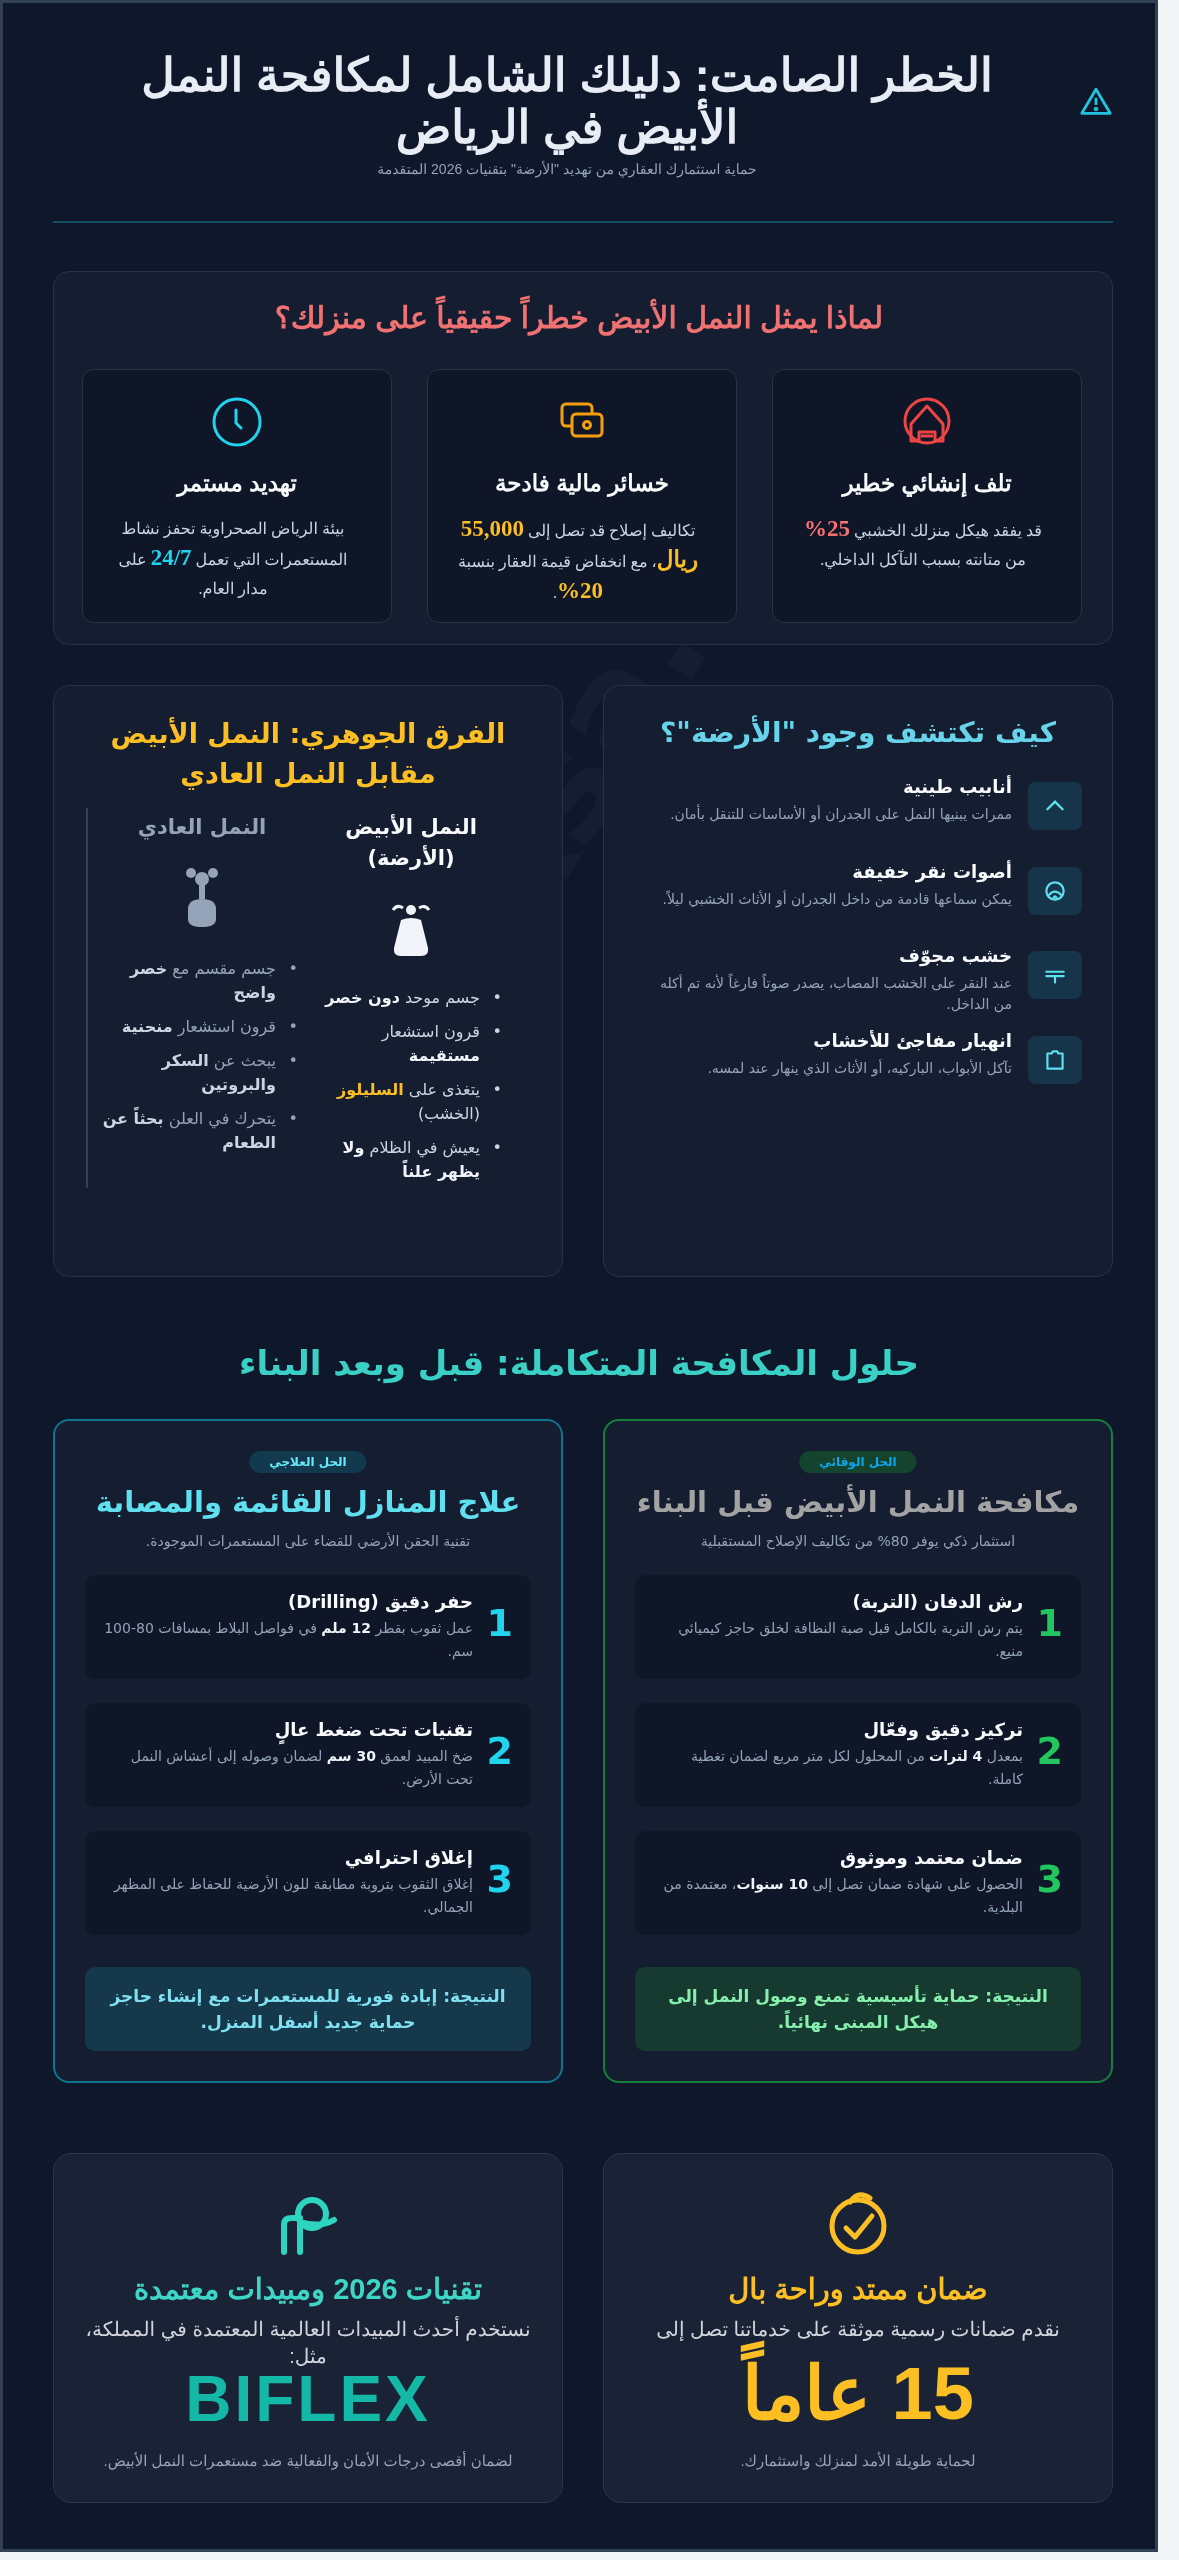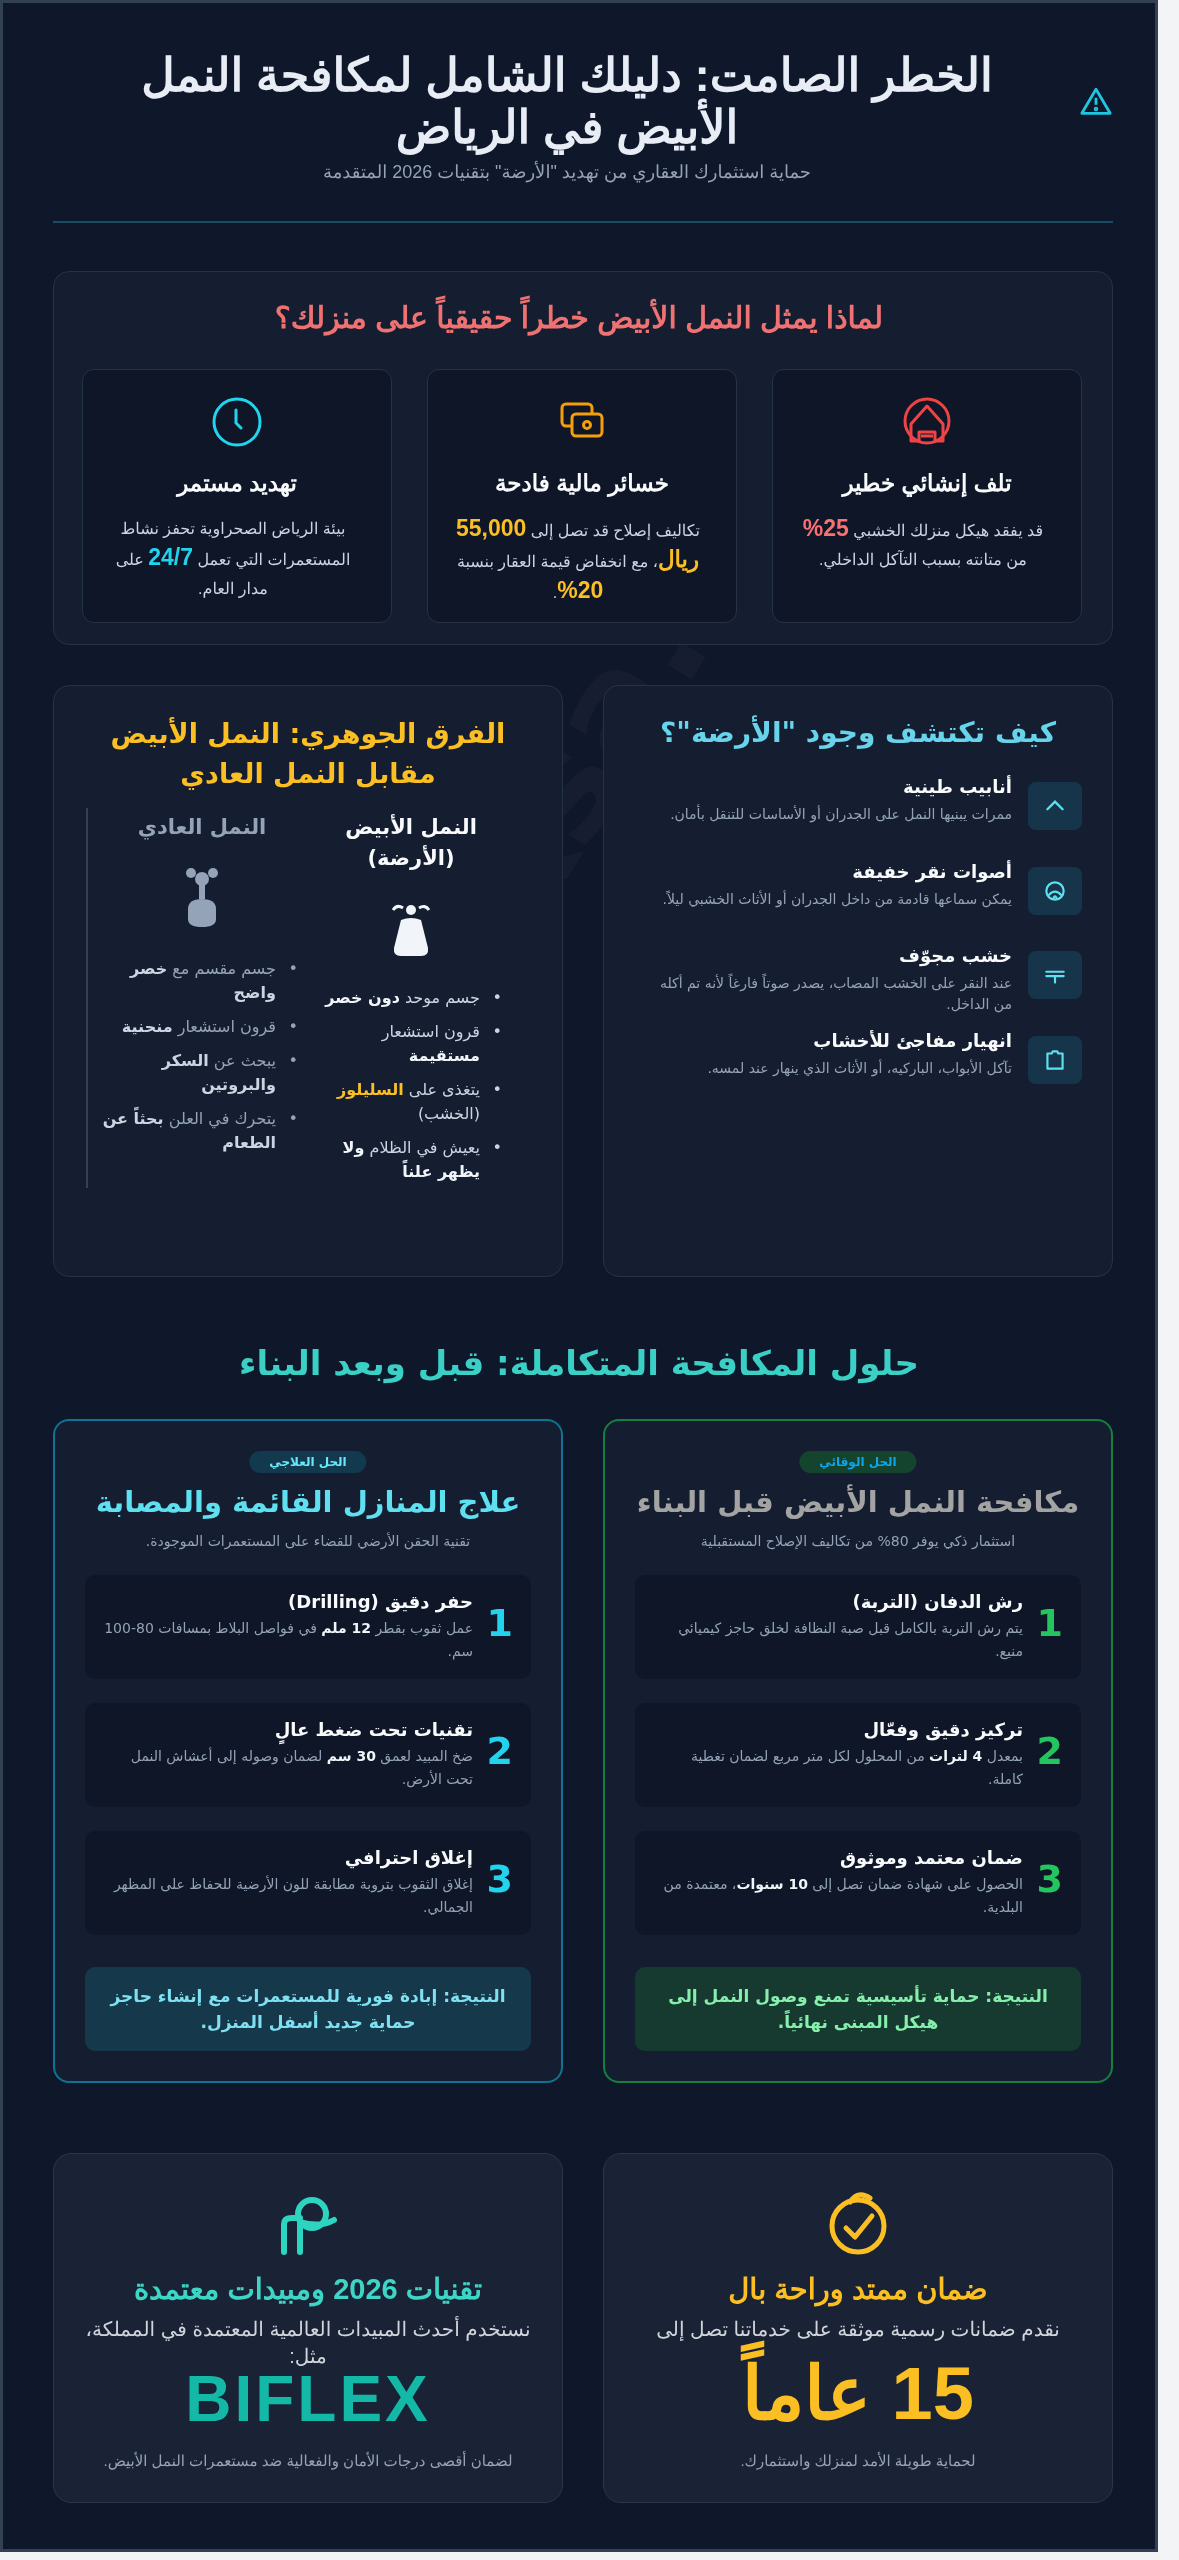--- a/index.html
+++ b/index.html
@@ -18,21 +18,21 @@
   
   .header { position: absolute; left: 48px; top: 40px; width: 1062px; height: 180px; }
   .header-icon { position: absolute; right: 0; top: 42px; width: 34px; height: 34px; }
   .title {
     position: absolute; left: 40px; right: 70px; top: 6px; text-align: center;
     font-family: "Liberation Sans", sans-serif; font-weight: bold; font-size: 46px; line-height: 52px;
     color: #e8ecf4;
   }
   .subtitle {
     position: absolute; left: 40px; right: 70px; top: 118px; text-align: center;
-    font-family: "Liberation Sans", sans-serif; font-size: 18px; color: #94a3b8;
+    font-family: "Liberation Sans", sans-serif; font-size: 14px; color: #94a3b8;
   }
   .divider { position: absolute; left: 50px; top: 218px; width: 1060px; height: 2px; background: #164e63; }
 
   .card {
     position: absolute; background: #151e31; border: 1px solid #263246; border-radius: 16px;
   }
   
   .why { left: 50px; top: 268px; width: 1060px; height: 374px; }
   .why-title {
     position: absolute; left: 0; right: 8px; top: 28px; text-align: center;
@@ -42,21 +42,21 @@
     position: absolute; top: 90px; width: 310px; height: 254px;
     background: #0e1628; border: 1px solid #263246; border-radius: 12px; text-align: center; margin-top: 7px;
   }
   .why-box .ico { position: absolute; left: 50%; margin-left: -28px; top: 24px; width: 56px; height: 56px; }
   .why-box h3 {
     position: absolute; left: 0; right: 0; top: 100px;
     font-family: "Liberation Sans", sans-serif; font-weight: bold; font-size: 23px; color: #f8fafc;
   }
   .why-box p {
     position: absolute; left: 22px; right: 30px; top: 144px;
-    font-family: Liberation Sans, sans-serif; font-size: 16px; line-height: 29px; color: #cbd5e1;
+    font-family: Liberation Serif, serif; font-size: 16px; line-height: 29px; color: #cbd5e1;
   }
   .why-box p b { font-size: 23px; }
   .c-red { color: #f87171; } .c-amber { color: #fbbf24; } .c-cyan { color: #22d3ee; }
 
   
   .detect { left: 600px; top: 682px; width: 510px; height: 592px; }
   .detect-title {
     position: absolute; left: 0; right: 0; top: 30px; text-align: center;
     font-weight: bold; font-size: 28px; color: #67d4ec;
   }

